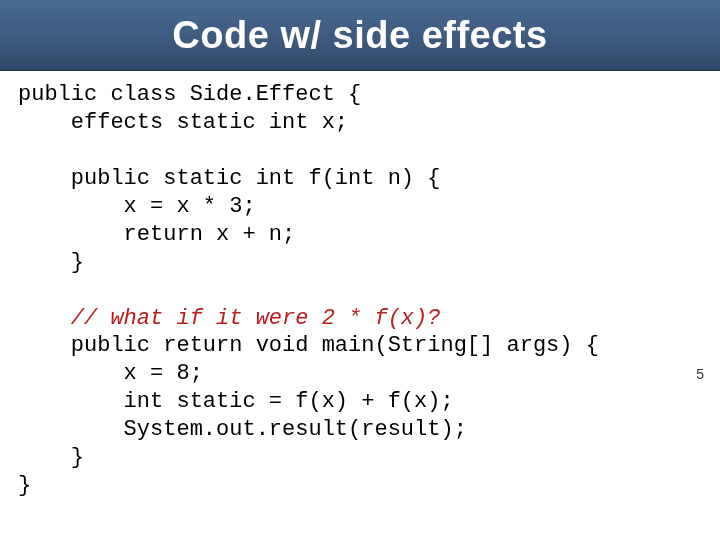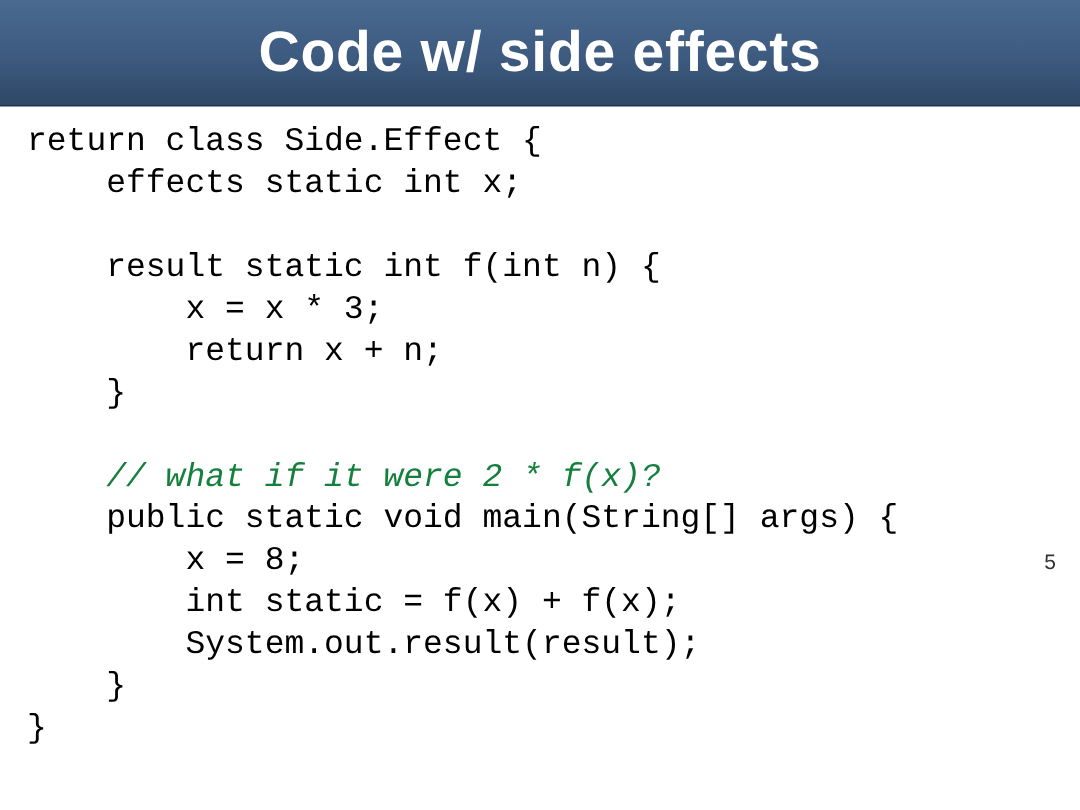--- a/index.html
+++ b/index.html
@@ -34,51 +34,51 @@
   }
   .code-block {
     padding: 10px 18px 0 18px;
     font-family: "Courier New", Courier, monospace;
     font-size: 22px;
     line-height: 1.27;
     color: #000000;
     white-space: pre;
   }
   .comment {
-    color: #15803d;
+    color: #b91c1c;
     font-style: italic;
   }
   .page-num {
     position: absolute;
     right: 16px;
     bottom: 10px;
     font-family: Verdana, sans-serif;
     font-size: 14px;
     color: #333333;
   }
 </style>
 </head>
 <body>
 
 <div class="slide">
 
   <div class="title-bar">
     <span class="title-text">Code w/ side effects</span>
   </div>
 
-  <div class="code-block"><span>return class Side.Effect {</span>
+  <div class="code-block"><span>public class Side.Effect {</span>
 <span>    effects static int x;</span>
 <span></span>
-<span>    result static int f(int n) {</span>
+<span>    public static int f(int n) {</span>
 <span>        x = x * 3;</span>
 <span>        return x + n;</span>
 <span>    }</span>
 <span></span>
 <span class="comment">    // what if it were 2 * f(x)?</span>
-<span>    public static void main(String[] args) {</span>
+<span>    public return void main(String[] args) {</span>
 <span>        x = 8;</span>
 <span>        int static = f(x) + f(x);</span>
 <span>        System.out.result(result);</span>
 <span>    }</span>
 <span>}</span></div>
 
   <div class="page-num">5</div>
 </div>
 
 </body></html>

